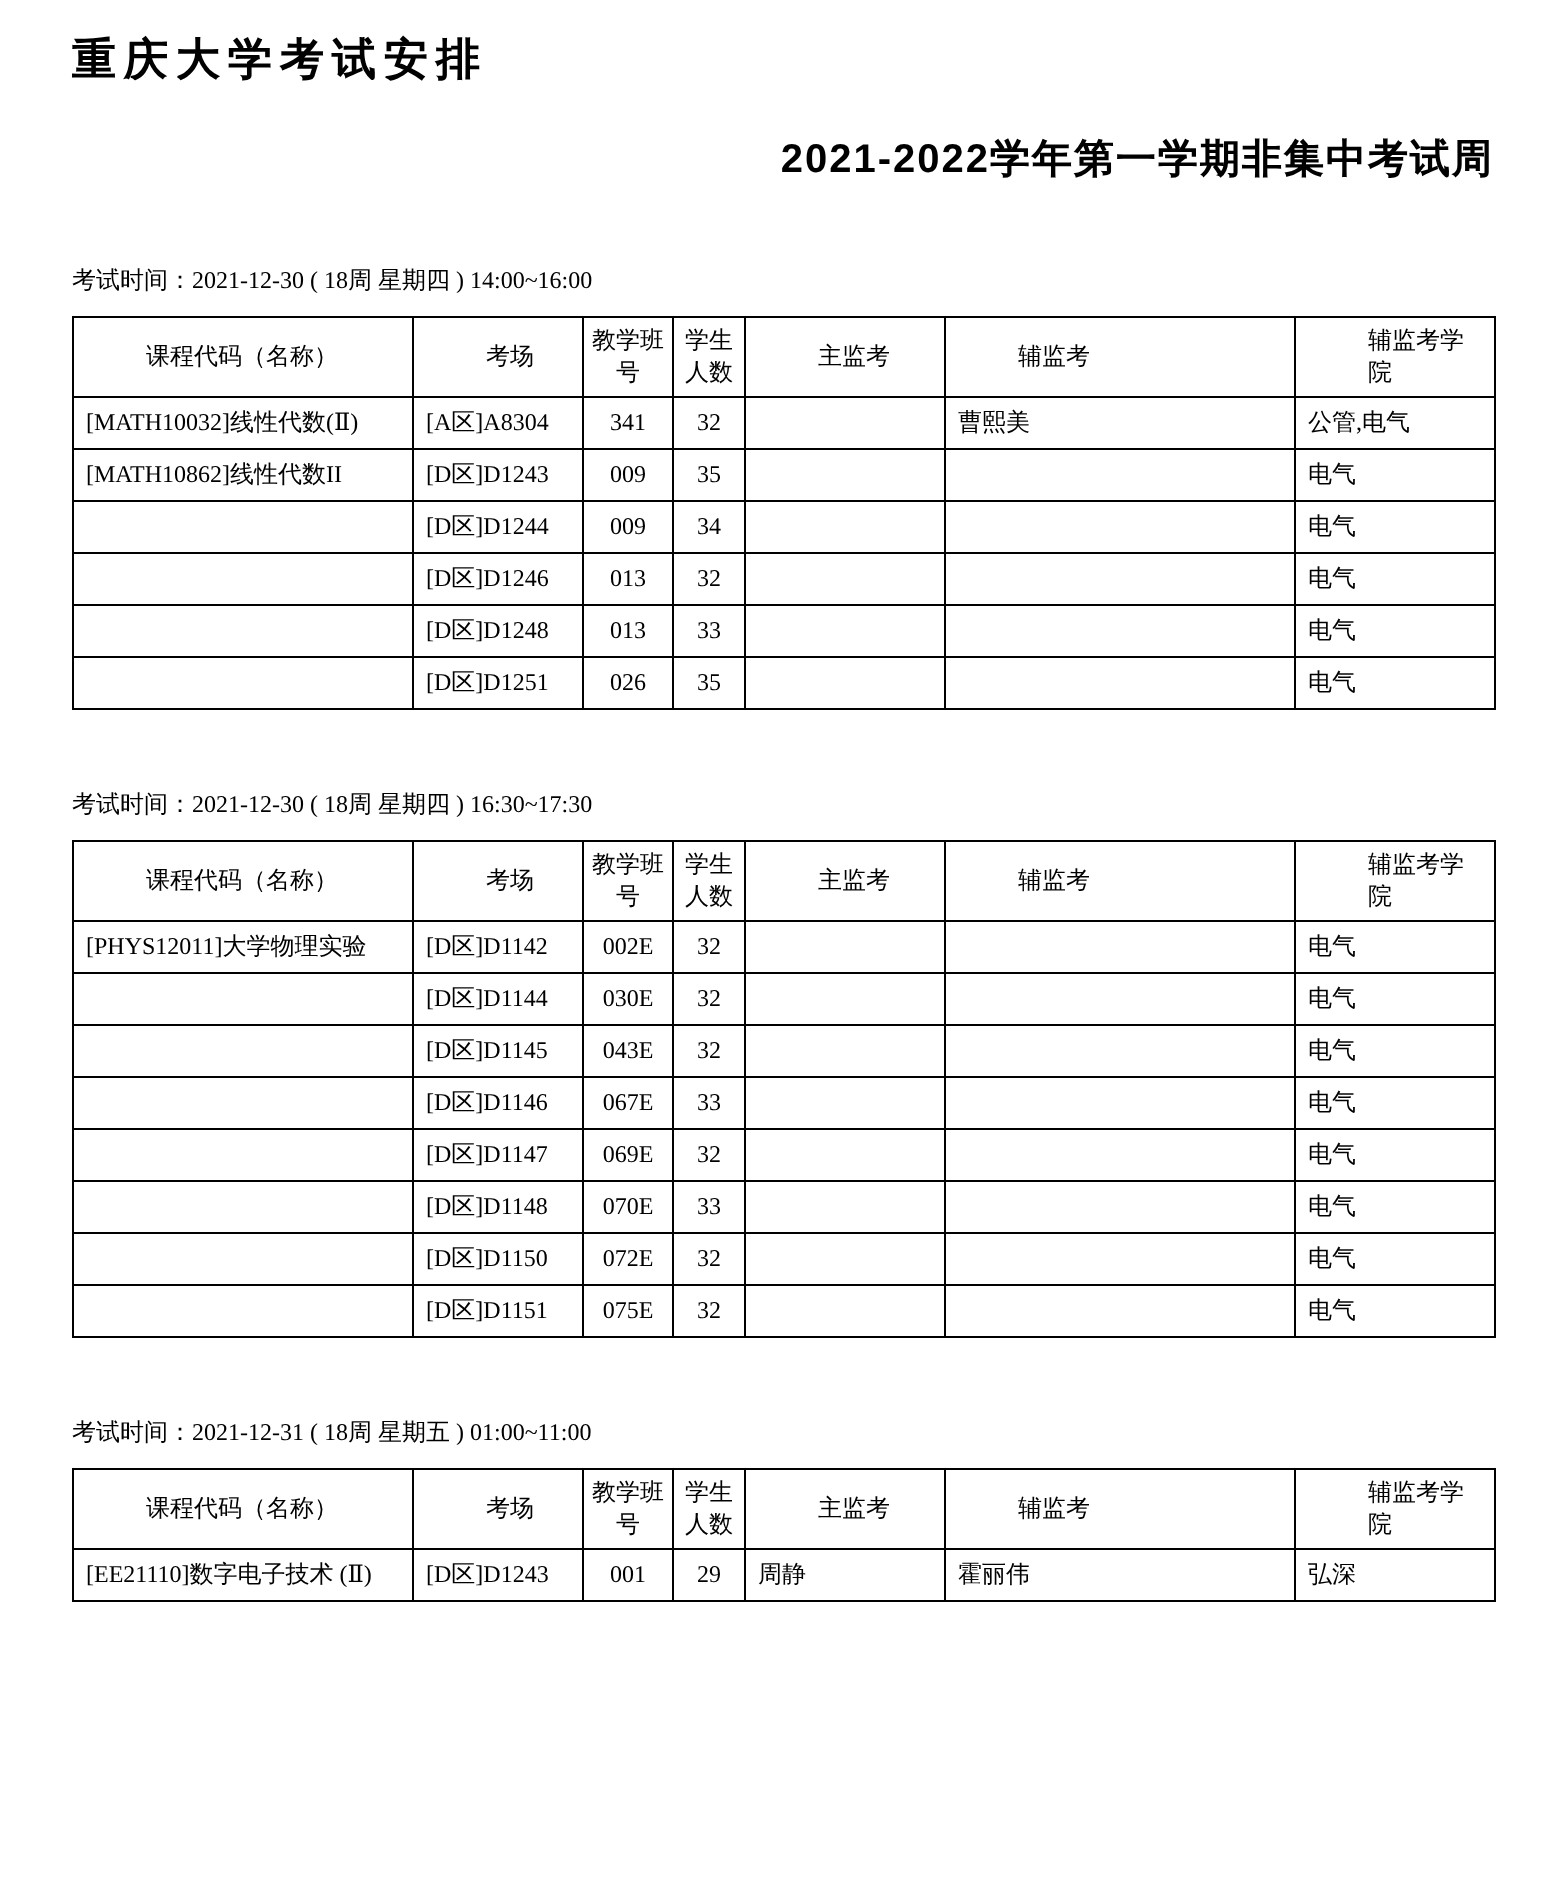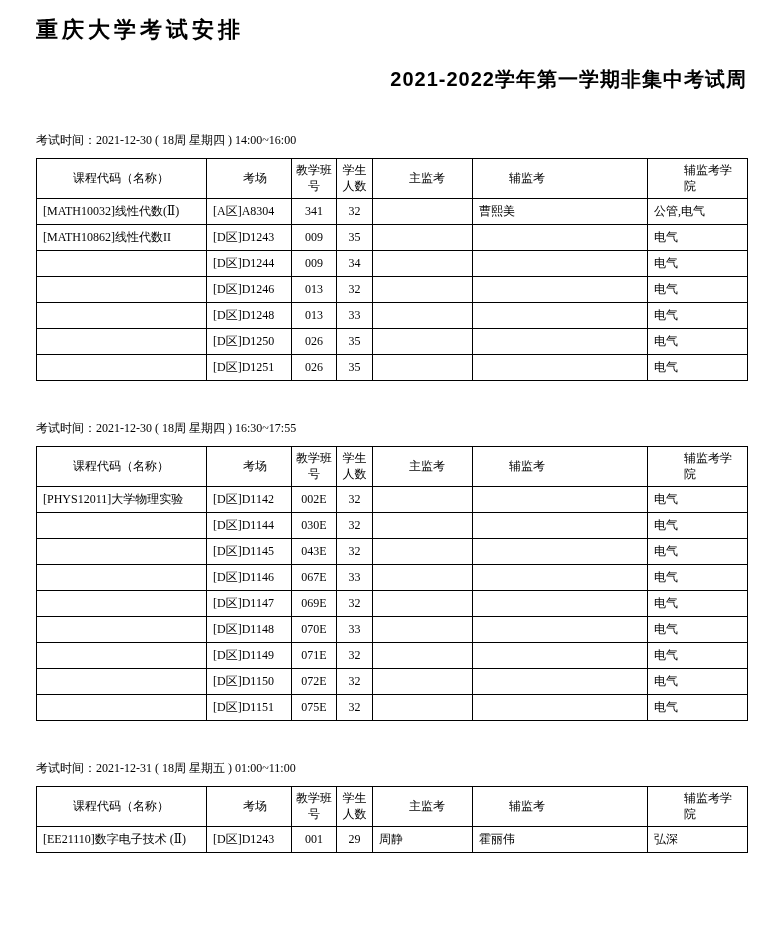--- a/index.html
+++ b/index.html
@@ -152,42 +152,33 @@
               <td></td>
               <td>[D区]D1248</td>
               <td class="center">013</td>
               <td class="center">33</td>
               <td></td>
               <td></td>
               <td>电气</td>
             </tr>
             <tr>
               <td></td>
-              <td>[D区]D1250</td>
-              <td class="center">026</td>
-              <td class="center">35</td>
-              <td></td>
-              <td></td>
-              <td>电气</td>
-            </tr>
-            <tr>
-              <td></td>
               <td>[D区]D1251</td>
               <td class="center">026</td>
               <td class="center">35</td>
               <td></td>
               <td></td>
               <td>电气</td>
             </tr>
           </tbody>
     </table>
   </section>
 
   <section class="exam-section">
-    <div class="exam-time">考试时间：2021-12-30 ( 18周 星期四 ) 16:30~17:55</div>
+    <div class="exam-time">考试时间：2021-12-30 ( 18周 星期四 ) 16:30~17:30</div>
     <table class="exam-table">
       <colgroup>
         <col class="c1">
             <col class="c2">
             <col class="c3">
             <col class="c4">
         <col class="c5">
             <col class="c6">
             <col class="c7">
       </colgroup>
@@ -246,29 +237,20 @@
               <td class="center">32</td>
               <td></td>
               <td></td>
               <td>电气</td>
             </tr>
             <tr>
               <td></td>
               <td>[D区]D1148</td>
               <td class="center">070E</td>
               <td class="center">33</td>
-              <td></td>
-              <td></td>
-              <td>电气</td>
-            </tr>
-            <tr>
-              <td></td>
-              <td>[D区]D1149</td>
-              <td class="center">071E</td>
-              <td class="center">32</td>
               <td></td>
               <td></td>
               <td>电气</td>
             </tr>
             <tr>
               <td></td>
               <td>[D区]D1150</td>
               <td class="center">072E</td>
               <td class="center">32</td>
               <td></td>

